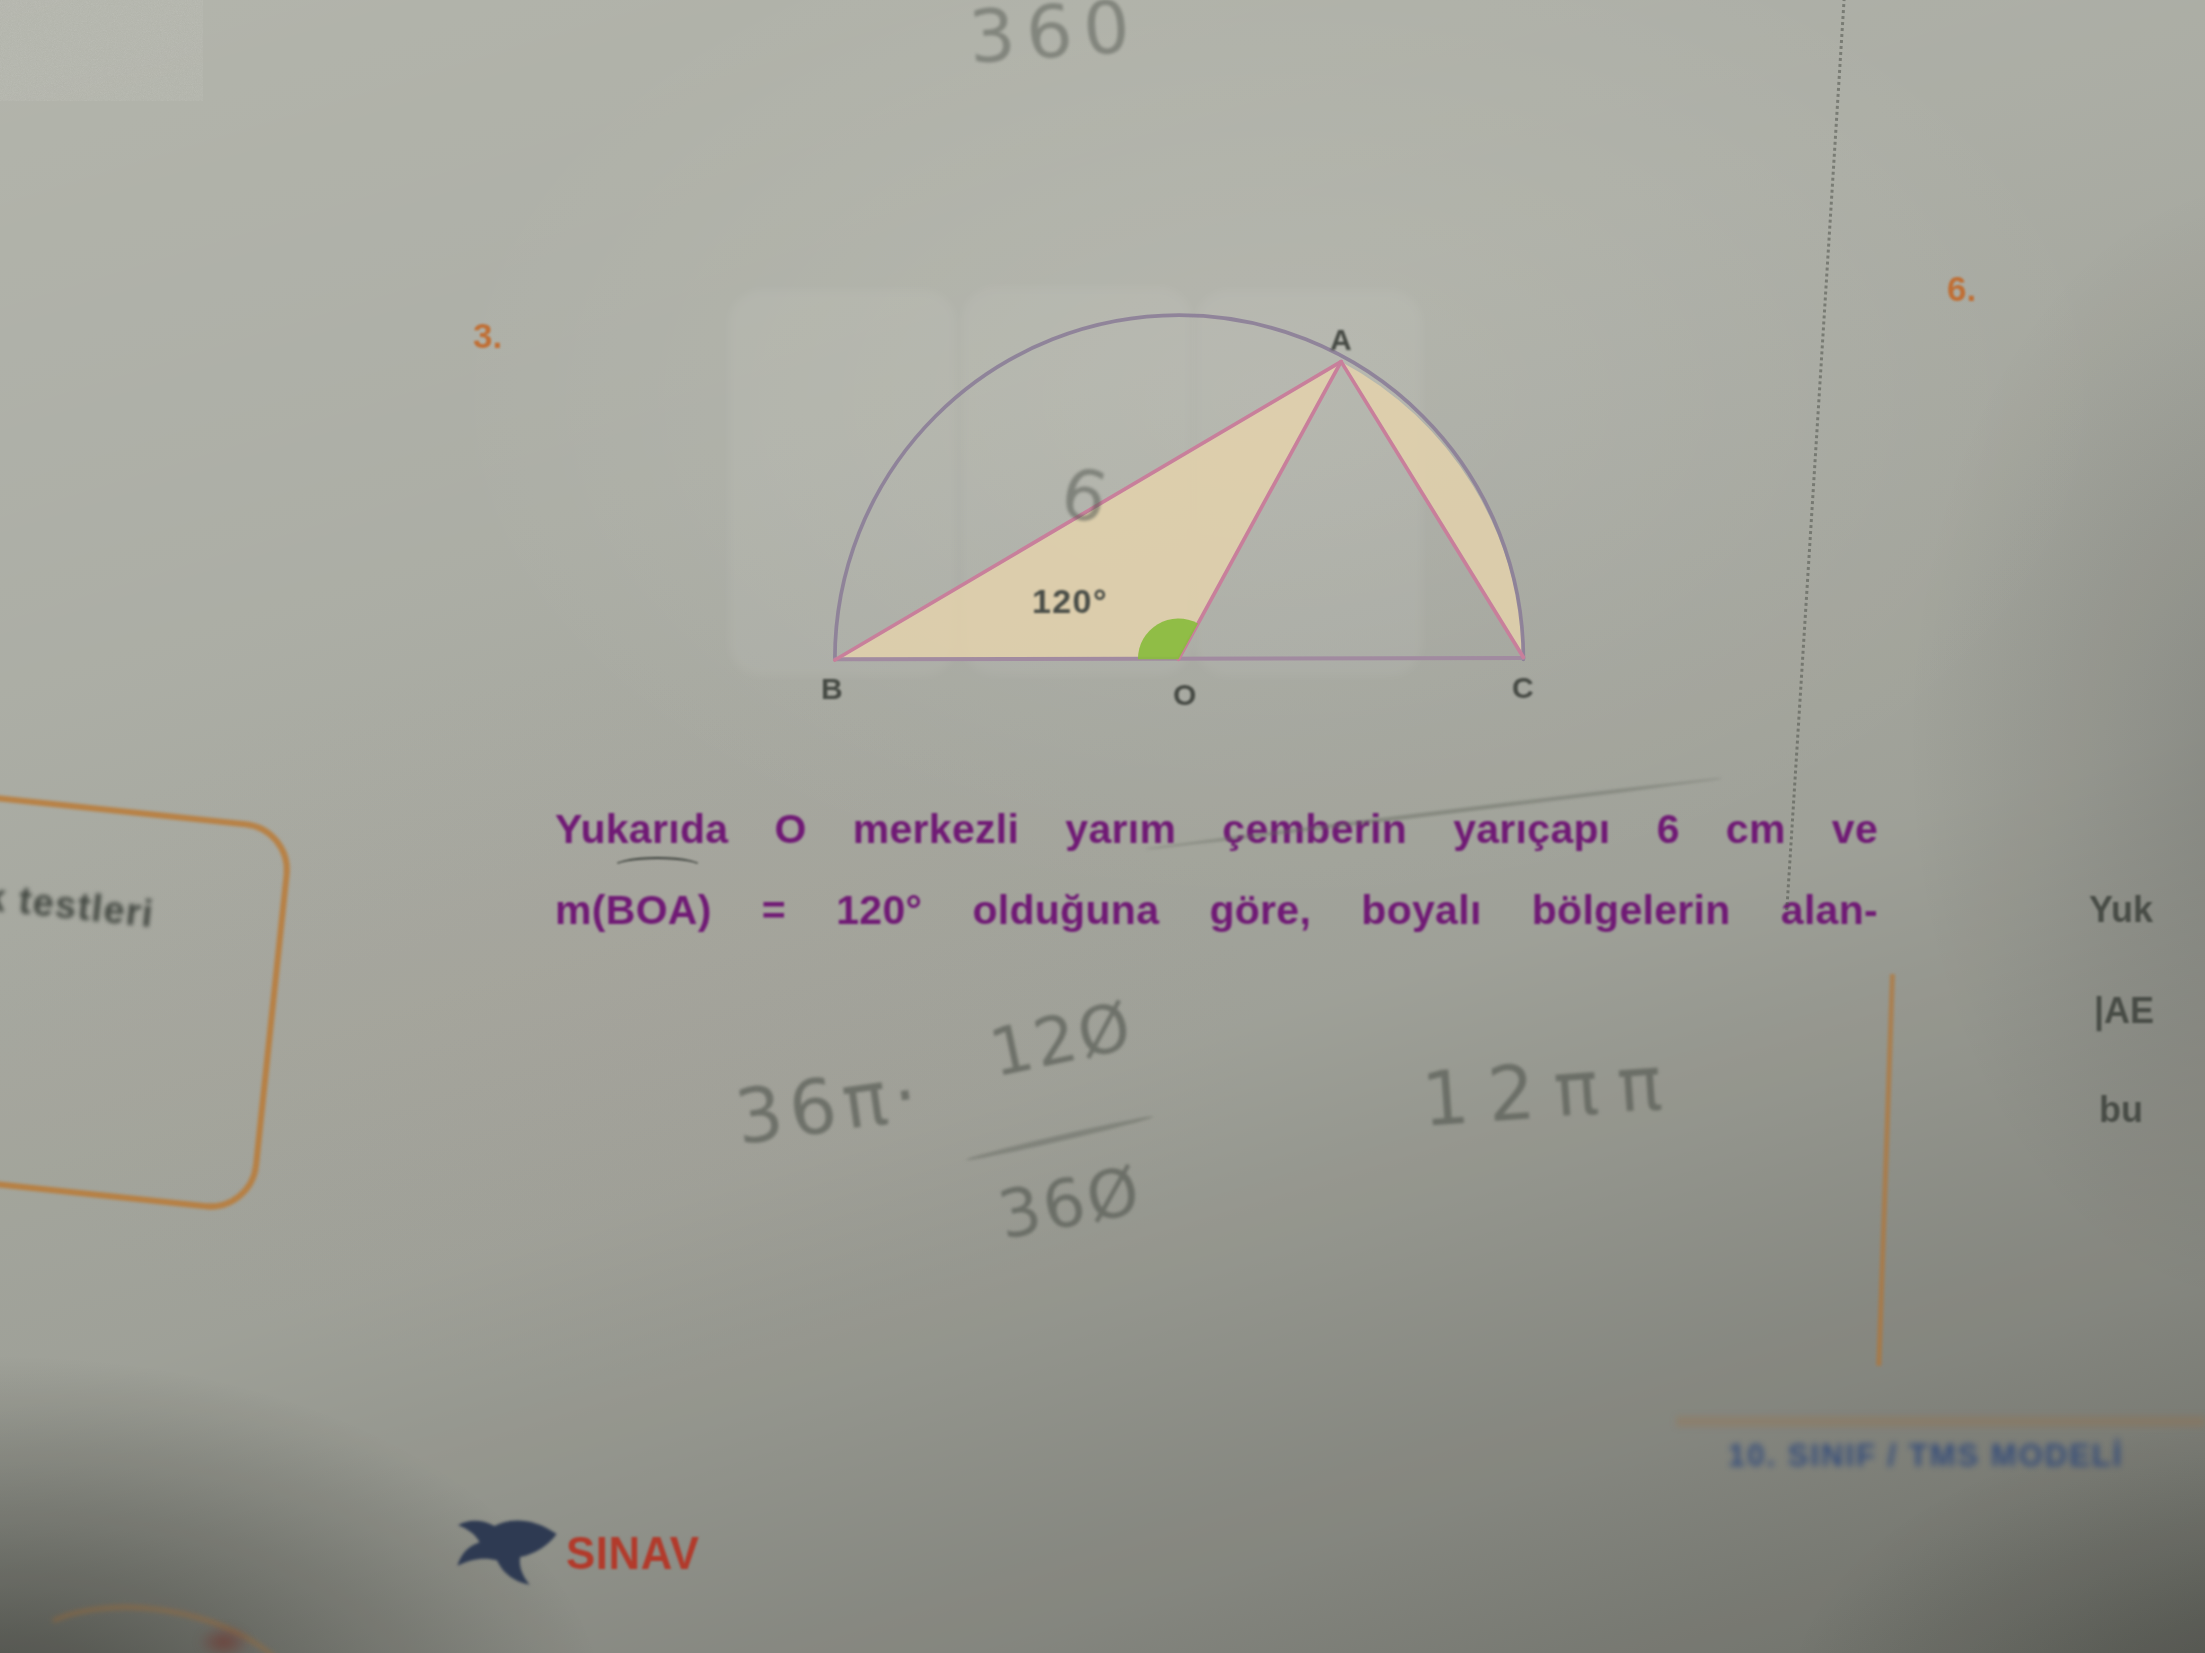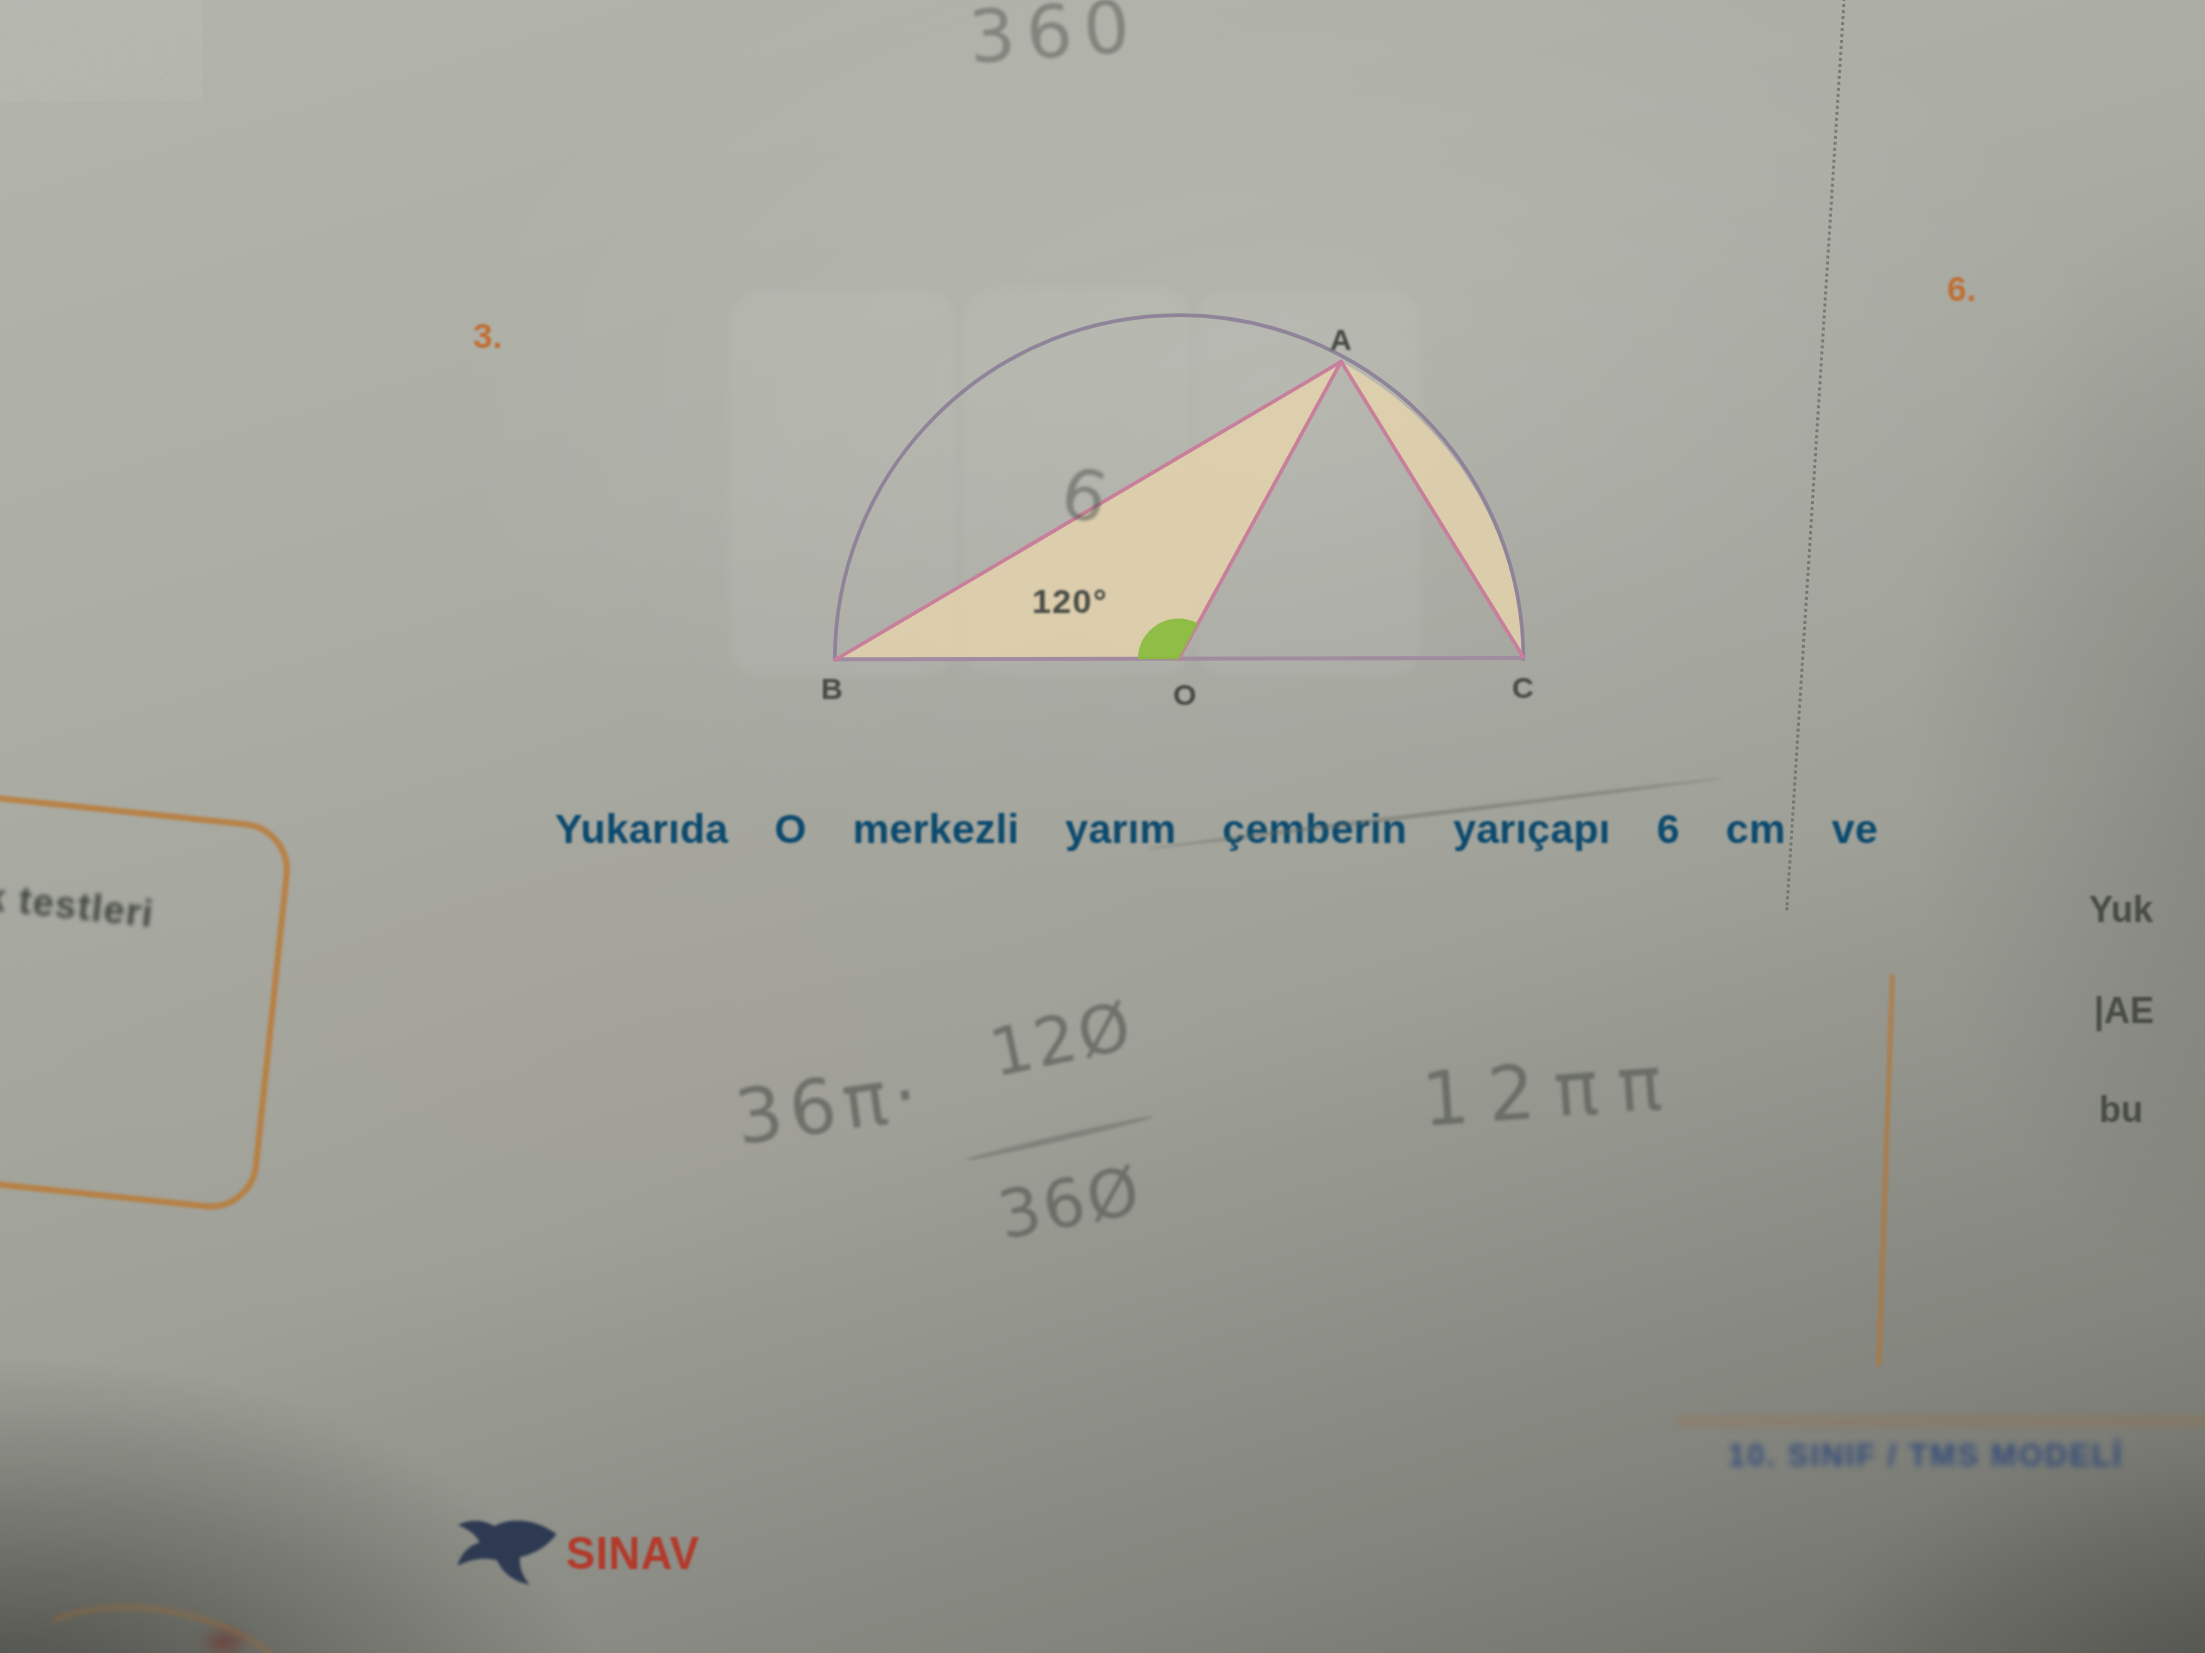--- a/index.html
+++ b/index.html
@@ -18,21 +18,21 @@
   .l6{background:radial-gradient(ellipse 946px 541px at 28% 62%, rgba(196,160,160,.07), rgba(196,160,160,0) 70%);}
   .tint{background:rgba(106,112,96,.10); mix-blend-mode:multiply;}
   .grain{position:absolute;inset:0;opacity:.20;mix-blend-mode:overlay;pointer-events:none;}
   
   .abs{position:absolute; transform-origin:0 0;}
   
   .ghost{border-radius:32px;background:rgba(255,255,255,.055);border:1.4px solid rgba(255,255,255,.09);filter:blur(4.7px);}
   
   .orange-num{color:#c26a2c;font-weight:700;font-size:35px;filter:blur(0.9px);opacity:.92;}
   
-  .qtext{width:1323px;color:#0c4a6e;font-weight:700;font-size:41px;line-height:81px;letter-spacing:0.3px;word-spacing:2.7px;filter:blur(0.9px);}
+  .qtext{width:1323px;color:#701a75;font-weight:700;font-size:41px;line-height:81px;letter-spacing:0.3px;word-spacing:2.7px;filter:blur(0.9px);}
   .qline{text-align:justify;text-align-last:justify;height:81px;}
   .qline.last{text-align:left;text-align-last:left;}
   .boa{position:relative;display:inline-block;}
   .boa::before{content:"";position:absolute;left:6%;top:-13.5px;width:96%;height:17.6px;border:2.7px solid transparent;border-top:2.7px solid #3d423d;border-radius:50% 50% 0 0;}
   
   .dlabel{color:#474b45;font-weight:700;font-size:30px;filter:blur(0.8px);}
   .angle-label{color:#4a4e48;font-weight:700;font-size:34px;filter:blur(0.9px);letter-spacing:1.4px;}
   
   .pencil{color:rgba(88,92,85,.70);font-family:"DejaVu Sans", sans-serif;filter:blur(1.5px);white-space:nowrap;}
   .pencil-line{border-top:4px solid rgba(95,99,92,.45);height:0;filter:blur(1.7px);border-radius:50%;}
@@ -90,20 +90,21 @@
   <div class="abs dlabel" style="left:1330px;top:323px;">A</div>
   <div class="abs dlabel" style="left:821px;top:672px;">B</div>
   <div class="abs dlabel" style="left:1173px;top:678px;">O</div>
   <div class="abs dlabel" style="left:1512px;top:671px;">C</div>
   <div class="abs angle-label" style="left:1032px;top:582px;">120°</div>
 
   <div class="abs pencil" style="left:1071px;top:451px;font-size:70px;transform:rotate(12deg);opacity:.8;">6</div>
 
   <div class="abs qtext" style="left:555px;top:789px;">
     <div class="qline">Yukarıda O merkezli yarım çemberin yarıçapı 6 cm ve</div>
+    <div class="qline"><span>m(</span><span class="boa">BOA</span><span>) = 120° olduğuna göre, boyalı bölgelerin alan-</span></div>
   </div>
 
   <div class="abs pencil-line" style="left:1145px;top:847px;width:581px;transform:rotate(-7deg);"></div>
 
   <div class="abs pencil" style="left:730px;top:1076px;font-size:74px;letter-spacing:6.8px;transform:rotate(-8deg);">36π·</div>
   <div class="abs pencil" style="left:983px;top:1017px;font-size:66px;letter-spacing:2.7px;transform:rotate(-12deg);">12Ø</div>
   <div class="abs pencil-line" style="left:965px;top:1157px;width:193px;transform:rotate(-13deg);border-top-width:6px;"></div>
   <div class="abs pencil" style="left:992px;top:1179px;font-size:66px;letter-spacing:2.7px;transform:rotate(-11deg);">36Ø</div>
   <div class="abs pencil" style="left:1419px;top:1057px;font-size:74px;letter-spacing:19px;transform:rotate(-4deg);">12ππ</div>
 

